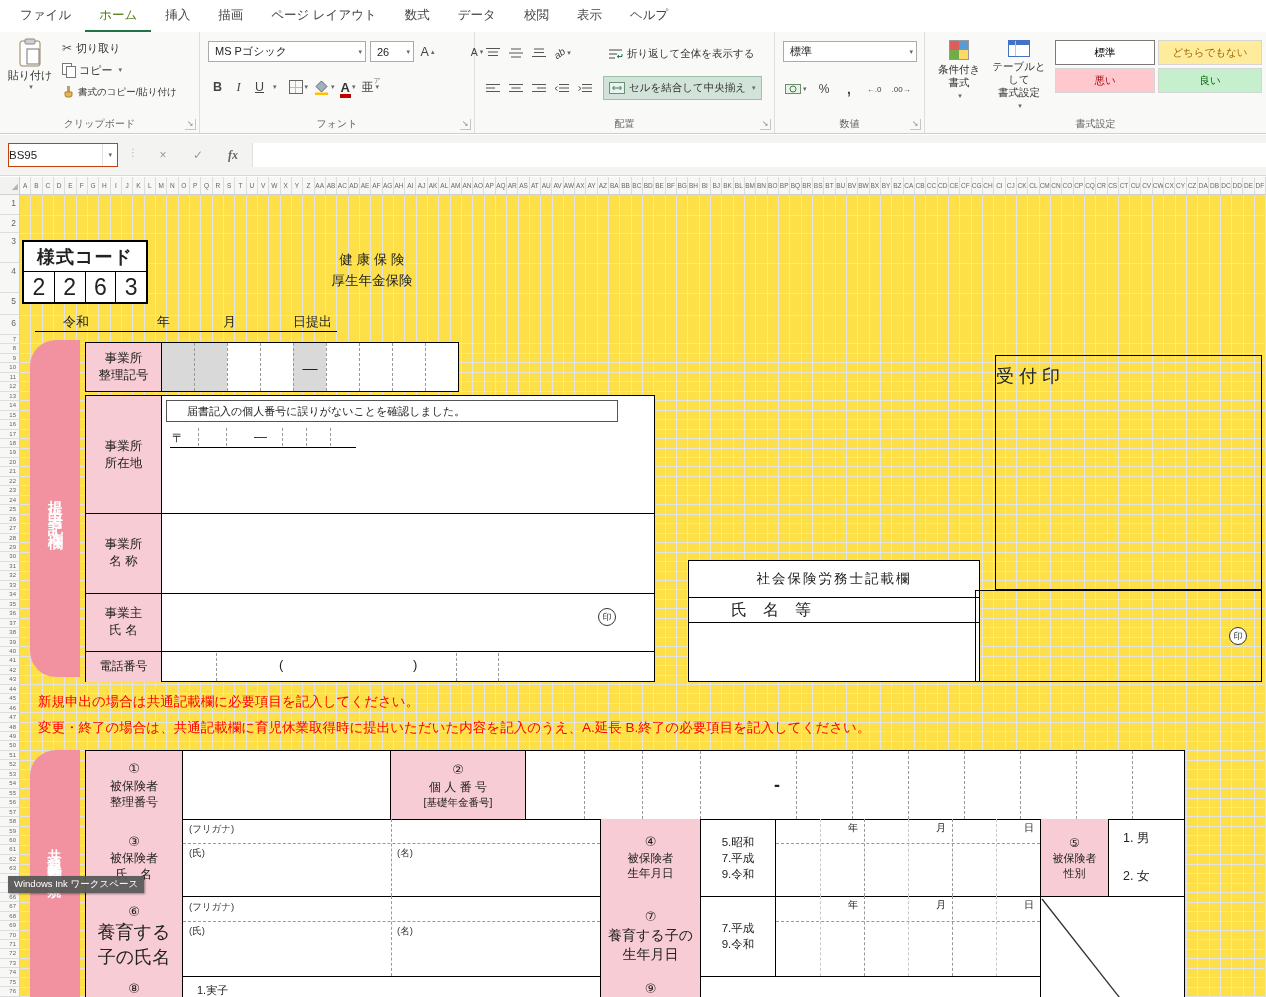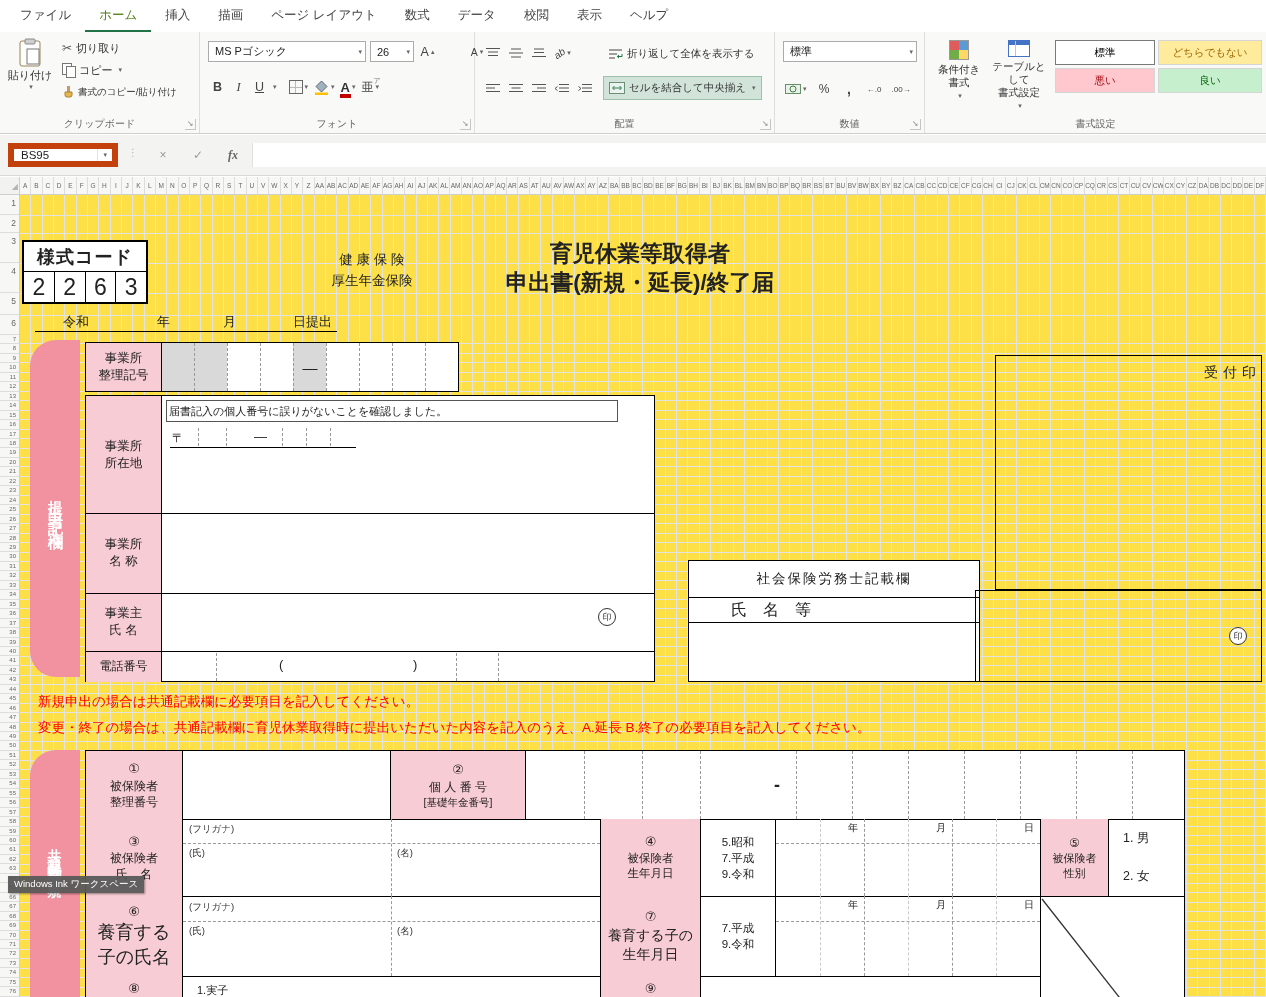--- a/index.html
+++ b/index.html
@@ -47,21 +47,21 @@
   .stylebtn{display:flex;flex-direction:column;align-items:center;justify-content:flex-start;gap:3px;padding-top:6px;width:60px;height:80px;font-size:10.5px;color:#333;text-align:center;line-height:1.25}
   .chips{display:grid;grid-template-columns:100px 104px;grid-auto-rows:25px;gap:3px}
   .chip{display:flex;align-items:center;justify-content:center;font-size:10.5px;border:1px solid #d5d5d5;overflow:hidden;white-space:nowrap}
   .chip.c0{background:#ffffff;color:#000;border:1px solid #7a7a7a}
   .chip.c1{background:#ffeb9c;color:#9c6500}
   .chip.c2{background:#ffc7ce;color:#9c0006}
   .chip.c3{background:#c6efce;color:#006100}
 
   
   .fbar{position:absolute;top:135px;left:0;right:0;height:41px;background:#f3f3f2;border-bottom:1px solid #d8d8d8}
-  .namebox{position:absolute;left:8px;top:8px;width:110px;height:24px;background:#fff;border:6px solid #c2410c;display:flex;align-items:center;font-size:11.5px;padding-left:7px;color:#222}
+  .namebox{position:absolute;left:8px;top:8px;width:110px;height:24px;background:#fff;border:1px solid #c2410c;display:flex;align-items:center;font-size:11.5px;color:#222}
   .namebox .dd{margin-left:auto;border-left:1px solid #e2e2e2;height:100%;display:flex;align-items:center;padding:0 5px}
   .fxbtn{position:absolute;top:8px;height:24px;display:flex;align-items:center;justify-content:center;width:26px;color:#9a9a9a;font-size:12px}
   .finput{position:absolute;left:252px;right:0;top:8px;height:24px;background:#fff;border-left:1px solid #e0e0e0}
 
   
   .corner{position:absolute;left:0;top:177px;width:20px;height:18px;background:#f2f2f1;border-right:1px solid #cfcfcf;border-bottom:1px solid #cfcfcf;font-size:8px;color:#b5b5b5;text-align:right;line-height:20px;padding-right:1px}
   .colheads{position:absolute;left:20px;top:177px;right:0;height:18px;background:#f7f7f6;border-bottom:1px solid #cfcfcf;display:flex;overflow:hidden}
   .colh{flex:none;width:11.33px;font-size:6.5px;color:#666;text-align:center;line-height:17px;border-right:1px solid #ddd;overflow:hidden}
   .rowheads{position:absolute;left:0;top:195px;width:20px;bottom:0;background:#f7f7f6;border-right:1px solid #cfcfcf;overflow:hidden}
   .rowh{font-size:8.5px;color:#666;text-align:right;padding-right:3px;border-bottom:1px solid #ddd;overflow:hidden;line-height:1.9}
@@ -522,22 +522,20 @@
       <div style="display:flex;height:31px">
         <div style="flex:1;display:flex;align-items:center;justify-content:center;font-size:23px">2</div>
         <div style="flex:1;display:flex;align-items:center;justify-content:center;font-size:23px;border-left:1px solid #000">2</div>
         <div style="flex:1;display:flex;align-items:center;justify-content:center;font-size:23px;border-left:1px solid #000">6</div>
         <div style="flex:1;display:flex;align-items:center;justify-content:center;font-size:23px;border-left:1px solid #000">3</div>
       </div>
     </div>
 
     <div class="abs pre" style="left:294px;top:54px;width:116px;text-align:center;font-size:13.5px;line-height:21px;z-index:2">健 康 保 険
 厚生年金保険</div>
-    <div class="abs pre" style="left:420px;top:44px;width:400px;text-align:center;font-size:22.5px;font-weight:bold;line-height:29px;z-index:2">育児休業等取得者
-申出書(新規・延長)/終了届</div>
 
     <div class="abs" style="left:15px;top:114px;width:302px;height:23px;border-bottom:1px solid #000;z-index:2">
       <span class="abs" style="left:28px;top:4px;font-size:13px">令和</span>
       <span class="abs" style="left:122px;top:4px;font-size:13px">年</span>
       <span class="abs" style="left:188px;top:4px;font-size:13px">月</span>
       <span class="abs" style="left:258px;top:4px;font-size:13px">日提出</span>
     </div>
 
     <div class="vside" style="left:10px;top:145px;width:50px;height:337px;border-radius:26px 0 0 26px;font-size:15px;letter-spacing:7px">提出者記入欄</div>
 
@@ -562,21 +560,21 @@
 所在地</div>
       <div class="cellLbl pre abs" style="left:0;top:117px;width:76px;height:80px">事業所
 名 称</div>
       <div class="cellLbl pre abs" style="left:0;top:197px;width:76px;height:58px">事業主
 氏 名</div>
       <div class="cellLbl abs" style="left:0;top:255px;width:76px;height:31px;font-size:12px">電話番号</div>
       <div class="hl" style="left:0;right:0;top:117px"></div>
       <div class="hl" style="left:0;right:0;top:197px"></div>
       <div class="hl" style="left:0;right:0;top:255px"></div>
 
-      <div class="abs" style="left:80px;top:4px;width:452px;height:22px;border:1px solid #555;font-size:11px;line-height:20px;padding-left:2px">届書記入の個人番号に誤りがないことを確認しました。</div>
+      <div class="abs" style="left:80px;top:4px;width:452px;height:22px;border:1px solid #555;font-size:11px;line-height:20px;padding-left:20px">届書記入の個人番号に誤りがないことを確認しました。</div>
 
       <div class="abs" style="left:84px;top:30px;width:186px;height:22px;border-bottom:1px solid #000">
         <span class="abs" style="left:2px;top:4px;font-size:12px">〒</span>
         <span class="abs" style="left:84px;top:3px;font-size:13px">―</span>
         <span class="dv" style="left:28px;top:2px;height:18px"></span>
         <span class="dv" style="left:56px;top:2px;height:18px"></span>
         <span class="dv" style="left:112px;top:2px;height:18px"></span>
         <span class="dv" style="left:136px;top:2px;height:18px"></span>
         <span class="dv" style="left:160px;top:2px;height:18px"></span>
       </div>
@@ -586,21 +584,21 @@
         </div>
 
       <span class="abs" style="left:193px;top:261px;font-size:13px">(</span>
       <span class="abs" style="left:327px;top:261px;font-size:13px">)</span>
       <span class="dv" style="left:130px;top:257px;height:28px"></span>
       <span class="dv" style="left:370px;top:257px;height:28px"></span>
       <span class="dv" style="left:412px;top:257px;height:28px"></span>
     </div>
 
     <div class="box" style="left:975px;top:160px;width:267px;height:235px">
-      <div style="text-align:right;padding-top:8px;font-size:14px;letter-spacing:5px">受付印</div>
+      <div style="text-align:left;padding-top:8px;font-size:18px;letter-spacing:5px">受付印</div>
     </div>
 
     <div class="box" style="left:668px;top:365px;width:292px;height:122px;background:#fff">
       <div style="height:37px;display:flex;align-items:center;justify-content:center;font-size:13.5px;letter-spacing:2px;border-bottom:1px solid #000">社会保険労務士記載欄</div>
       <div style="height:25px;display:flex;align-items:center;padding-left:42px;font-size:16px;border-bottom:1px solid #000">氏　名　等</div>
     </div>
     <div class="box" style="left:955px;top:395px;width:287px;height:92px">
       <div class="abs" style="right:14px;top:36px">
           <span class="seal">印</span>
         </div>

